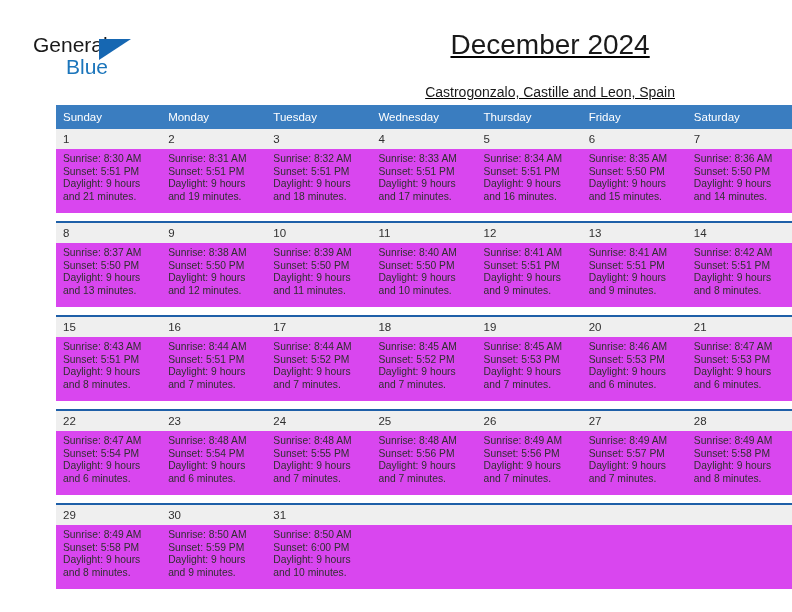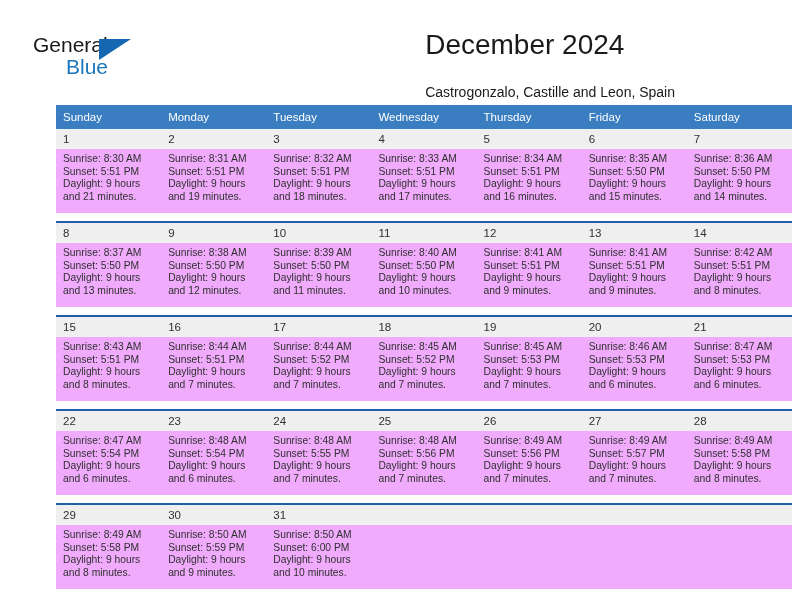--- a/index.html
+++ b/index.html
@@ -62,21 +62,22 @@
     font-size: 21px;
     color: #1b75bb;
     line-height: 24px;
     font-family: "Liberation Sans", sans-serif;
   }
 
   .title-block {
     position: absolute;
     right: 36px;
     top: 28px;
-    text-align: left;
+    text-align: center;
+    text-decoration: underline;
   }
   .month-title {
     font-size: 28px;
     color: #1a1a1a;
     line-height: 34px;
     white-space: nowrap;
     font-weight: normal;
     margin: 0;
   }
   .location-sub {
@@ -122,21 +123,21 @@
     background: #efefef;
     font-size: 11.5px;
     color: #303030;
     padding: 4px 0 3px 7px;
     height: 12px;
     line-height: 13px;
     vertical-align: top;
     border: none;
   }
   .info-row td {
-    background: #f0abfc;
+    background: #d946ef;
     font-size: 10.3px;
     color: #303030;
     padding: 4px 6px 8px 7px;
     line-height: 12.6px;
     vertical-align: top;
     height: 52px;
     border: none;
   }
   .info-row td .line {
     display: block;

